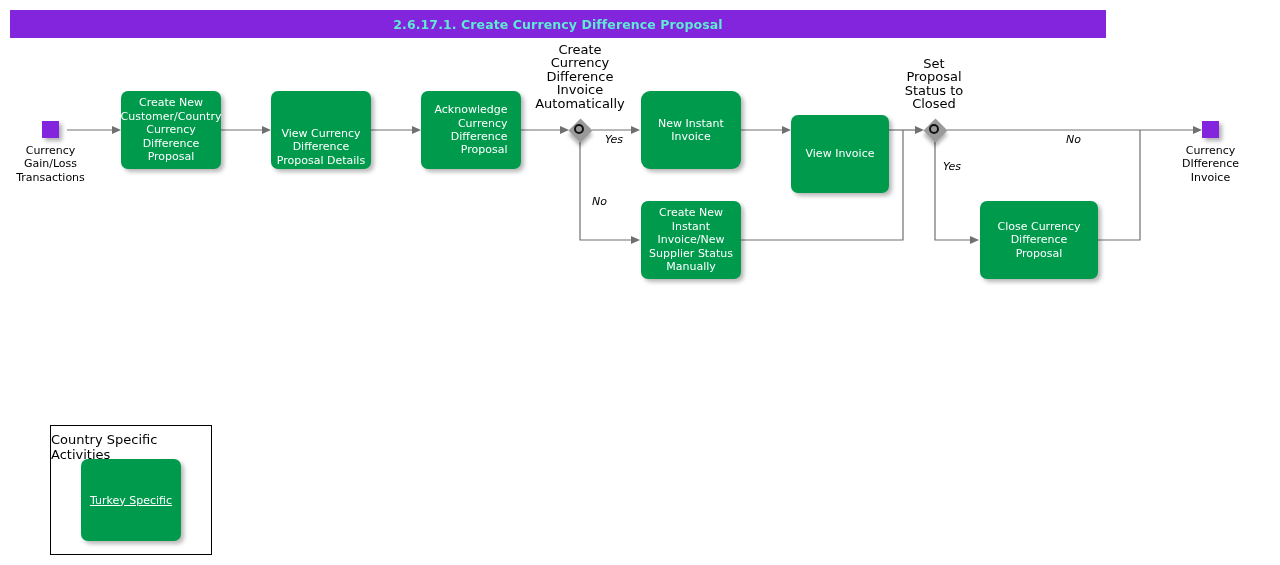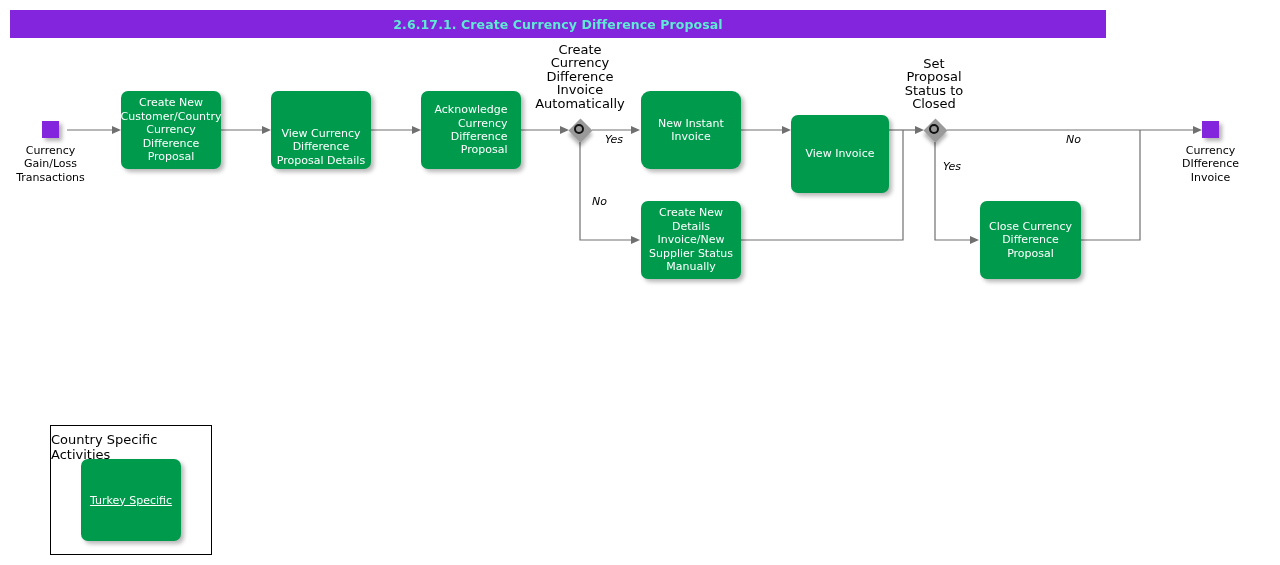--- a/index.html
+++ b/index.html
@@ -191,28 +191,28 @@
 
   <div class="task" style="left:791px;top:91px;width:98px;height:78px;margin-top:24px;">
     <div>
       <span>View Invoice</span>
     </div>
   </div>
 
   <div class="task" style="left:641px;top:201px;width:100px;height:78px;">
     <div>
       <span>Create New</span>
-      <span>Details</span>
+      <span>Instant</span>
       <span>Invoice/New</span>
       <span>Supplier Status</span>
       <span>Manually</span>
     </div>
   </div>
 
-  <div class="task" style="left:980px;top:201px;width:101px;height:78px;">
+  <div class="task" style="left:980px;top:201px;width:118px;height:78px;">
     <div>
       <span>Close Currency</span>
       <span>Difference</span>
       <span>Proposal</span>
     </div>
   </div>
 
   <div class="gw-label" style="left:530px;top:43px;width:100px;">
     <div>Create</div>
     <div>Currency</div>

